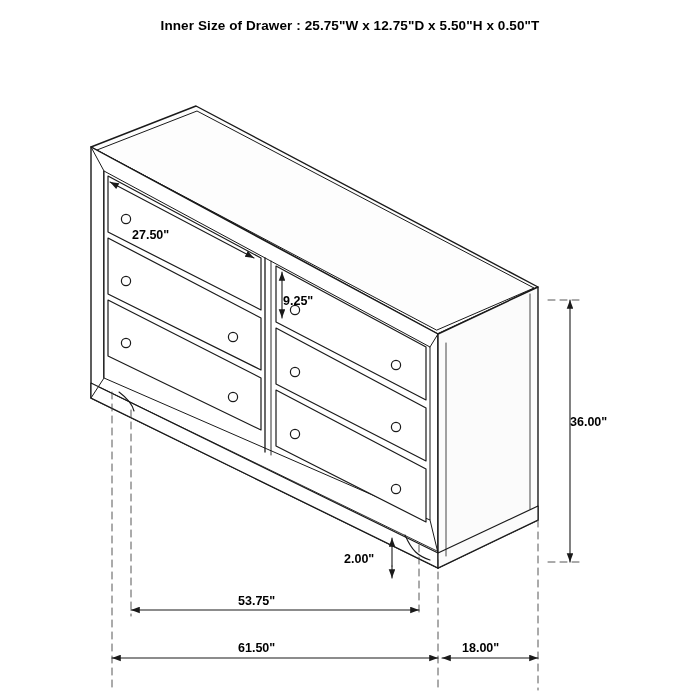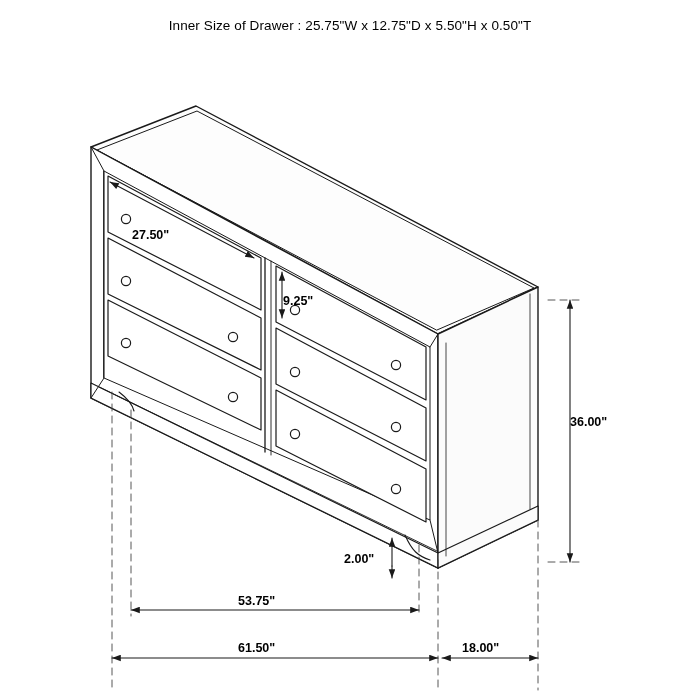--- a/index.html
+++ b/index.html
@@ -20,21 +20,21 @@
     width: 700px;
     height: 700px;
   }
   #title {
     position: absolute;
     top: 18px;
     left: 0;
     width: 700px;
     text-align: center;
     font-size: 13.5px;
-    font-weight: normal;
+    font-weight: bold;
     letter-spacing: 0.1px;
   }
   svg.diagram {
     position: absolute;
     top: 0;
     left: 0;
     width: 700px;
     height: 700px;
   }
   .dim-label {

